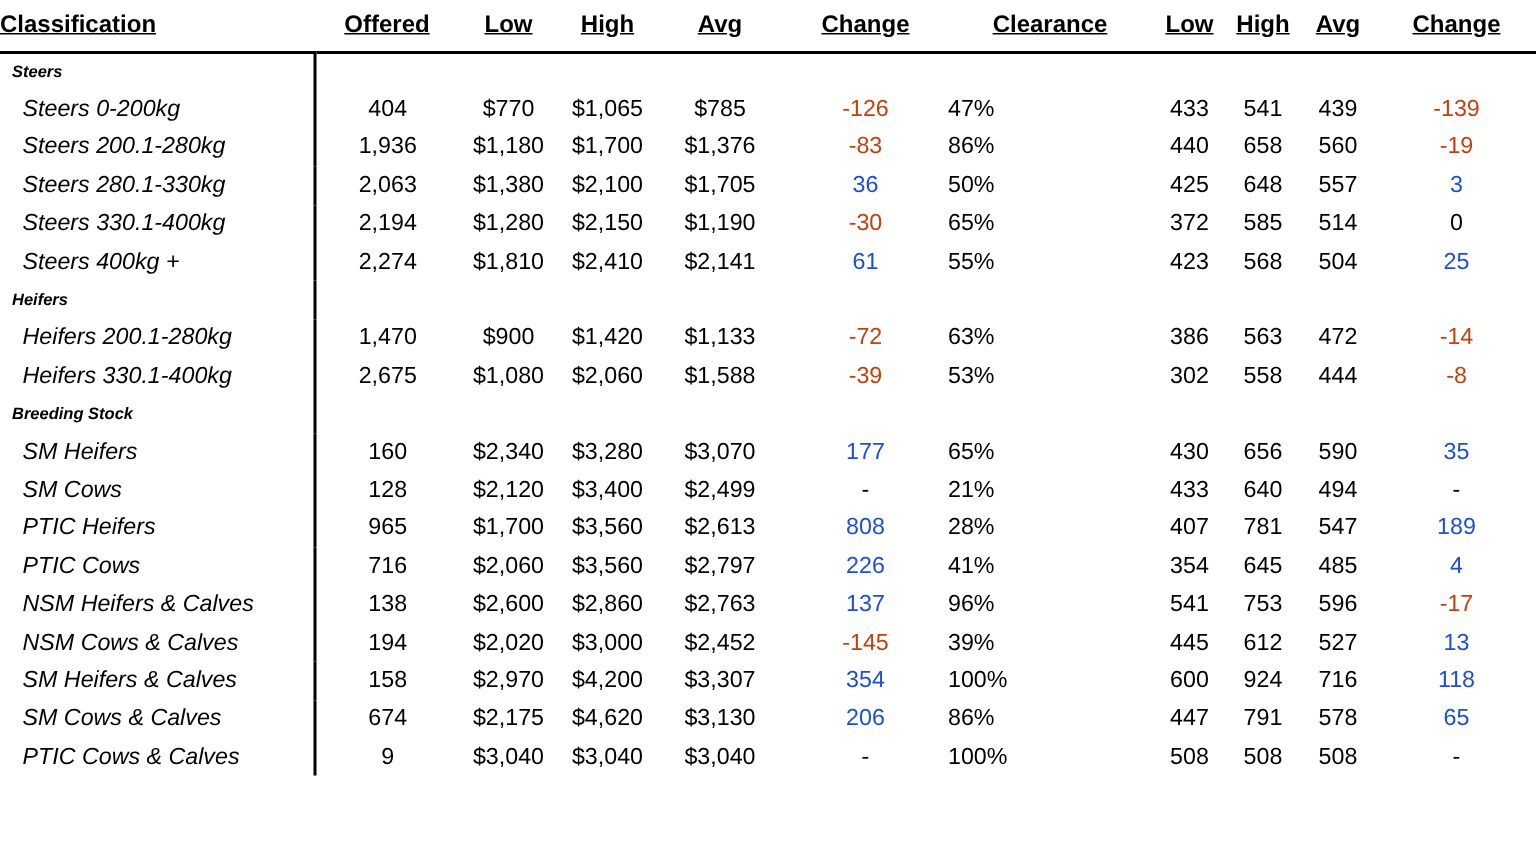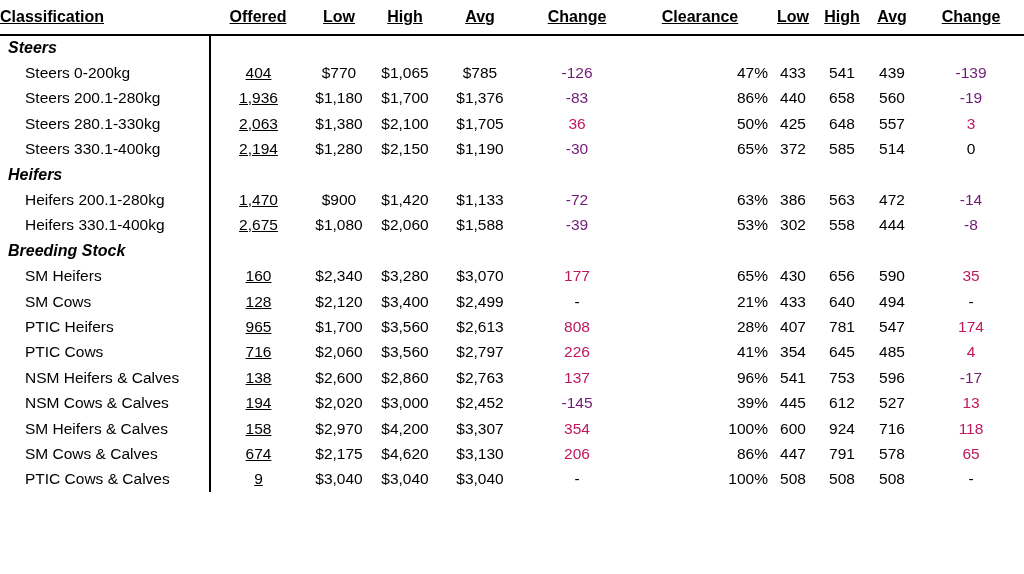--- a/index.html
+++ b/index.html
@@ -55,39 +55,40 @@
   col.c-high2 { width: 48px; }
   col.c-avg2 { width: 52px; }
   col.c-chg2 { width: 106px; }
 
   th.classification, td.classification {
     text-align: left;
     padding-left: 8px;
   }
   th.classification { padding-left: 6px; }
   td.num { text-align: center; }
-  td.offered { text-align: center; text-decoration: underline; }
-  td.clear { text-align: right; }
+  td.offered { text-align: center; }
+  td.clear { text-align: left; }
 
   
   th.classification, td.classification {
     border-right: 2px solid #000;
   }
   thead th.classification { border-right: none; }
 
   tbody tr { height: 25.4px; }
-  tbody tr.group td { font-style: italic; font-weight: bold; font-size: 16px; }
+  tbody tr.group td { font-style: italic; font-weight: bold; font-size: 11px; }
   tbody tr.item td.classification {
-    padding-left: 25px;
+    font-style: italic;
+    padding-left: 15px;
   }
   tbody tr.group td.classification {
     padding-left: 8px;
   }
-  .pos { color: #be185d; }
-  .neg { color: #701a75; }
+  .pos { color: #1d4ed8; }
+  .neg { color: #c2410c; }
   .flat { color: #000000; }
   tbody tr td { border-bottom: none; }
 </style>
 </head>
 <body>
 
 <div class="sheet">
   <table class="market">
     <colgroup>
       <col class="c-class">
@@ -176,20 +177,33 @@
           <td class="num">$1,280</td>
           <td class="num">$2,150</td>
           <td class="num">$1,190</td>
           <td class="num neg">-30</td>
           <td class="clear">65%</td>
           <td class="num">372</td>
           <td class="num">585</td>
           <td class="num">514</td>
           <td class="num flat">0</td>
         </tr>
+        <tr class="item">
+          <td class="classification">Steers 400kg +</td>
+          <td class="num offered">2,274</td>
+          <td class="num">$1,810</td>
+          <td class="num">$2,410</td>
+          <td class="num">$2,141</td>
+          <td class="num pos">61</td>
+          <td class="clear">55%</td>
+          <td class="num">423</td>
+          <td class="num">568</td>
+          <td class="num">504</td>
+          <td class="num pos">25</td>
+        </tr>
         <tr class="group">
           <td class="classification">Heifers</td>
           <td class="num offered"></td>
           <td class="num"></td>
           <td class="num"></td>
           <td class="num"></td>
           <td class="num flat"></td>
           <td class="clear"></td>
           <td class="num"></td>
           <td class="num"></td>
@@ -265,21 +279,21 @@
           <td class="classification">PTIC Heifers</td>
           <td class="num offered">965</td>
           <td class="num">$1,700</td>
           <td class="num">$3,560</td>
           <td class="num">$2,613</td>
           <td class="num pos">808</td>
           <td class="clear">28%</td>
           <td class="num">407</td>
           <td class="num">781</td>
           <td class="num">547</td>
-          <td class="num pos">174</td>
+          <td class="num pos">189</td>
         </tr>
         <tr class="item">
           <td class="classification">PTIC Cows</td>
           <td class="num offered">716</td>
           <td class="num">$2,060</td>
           <td class="num">$3,560</td>
           <td class="num">$2,797</td>
           <td class="num pos">226</td>
           <td class="clear">41%</td>
           <td class="num">354</td>

